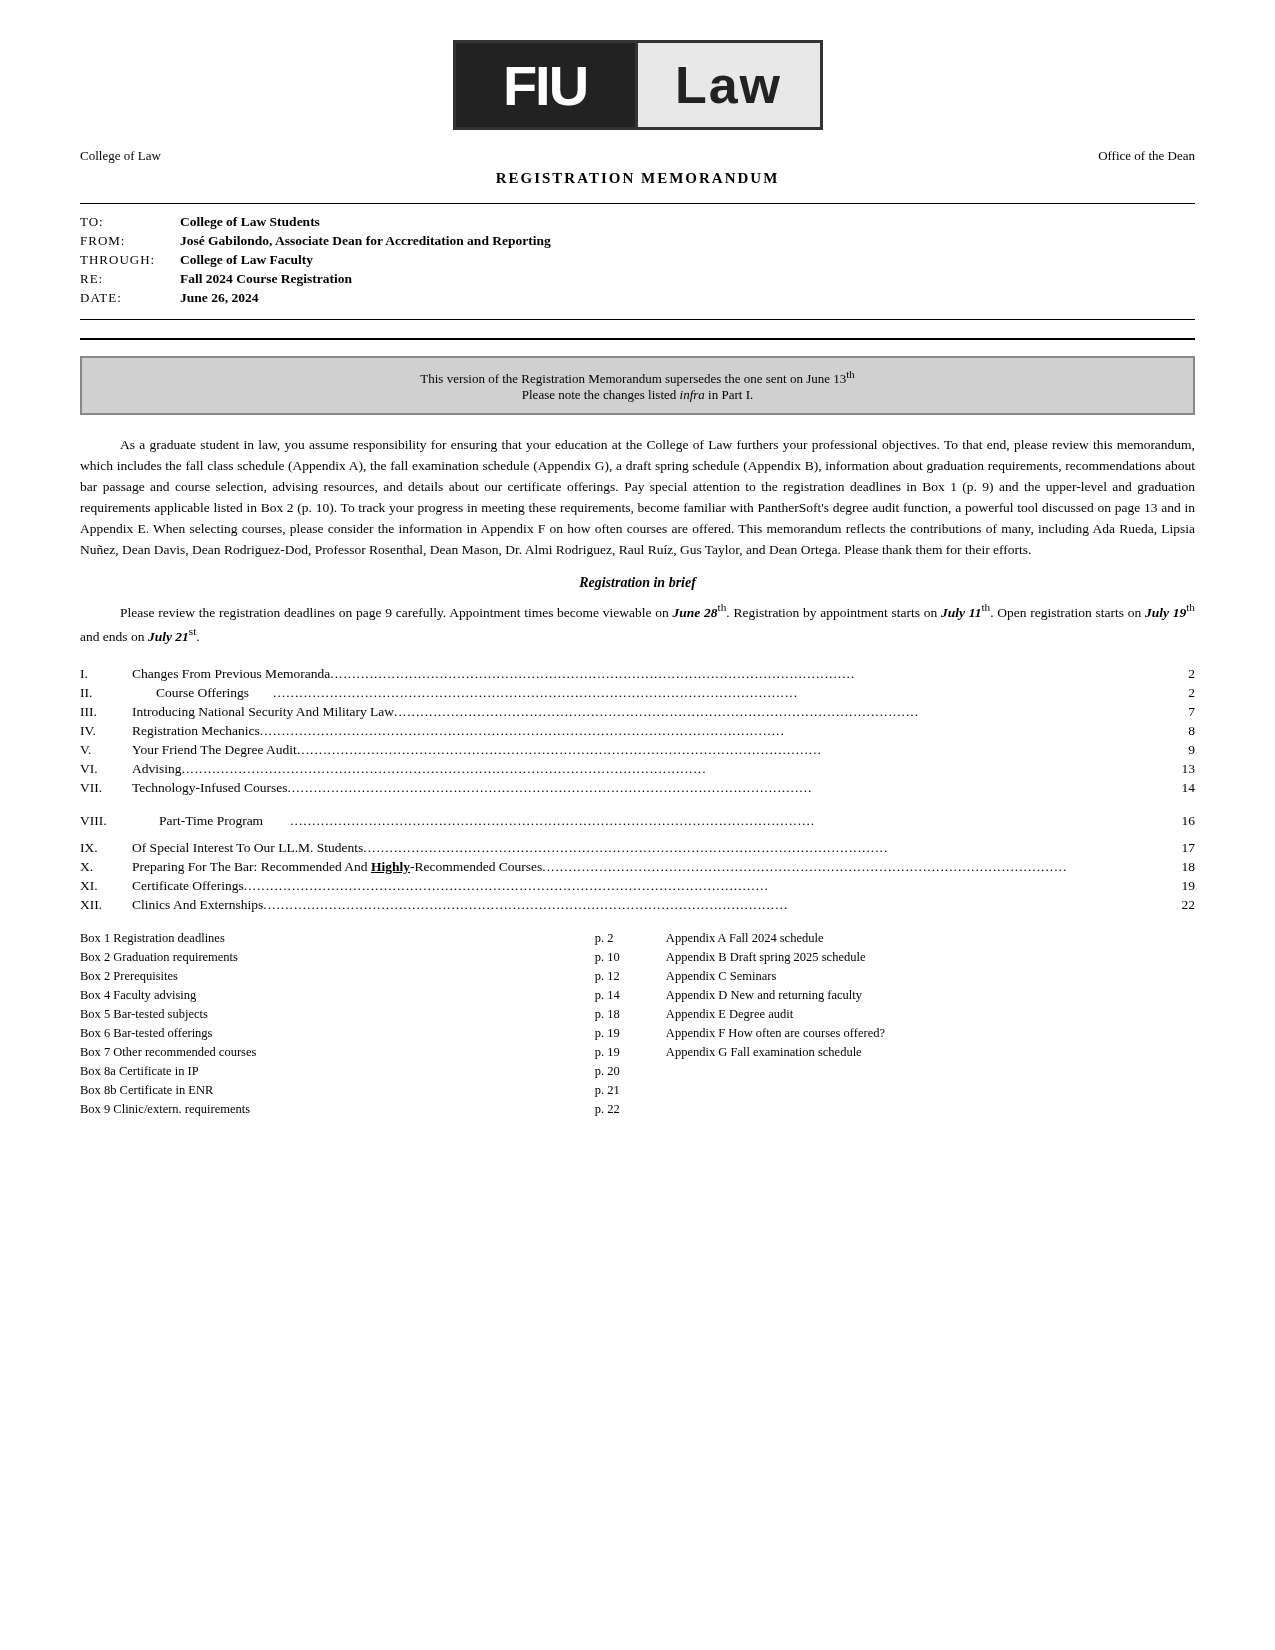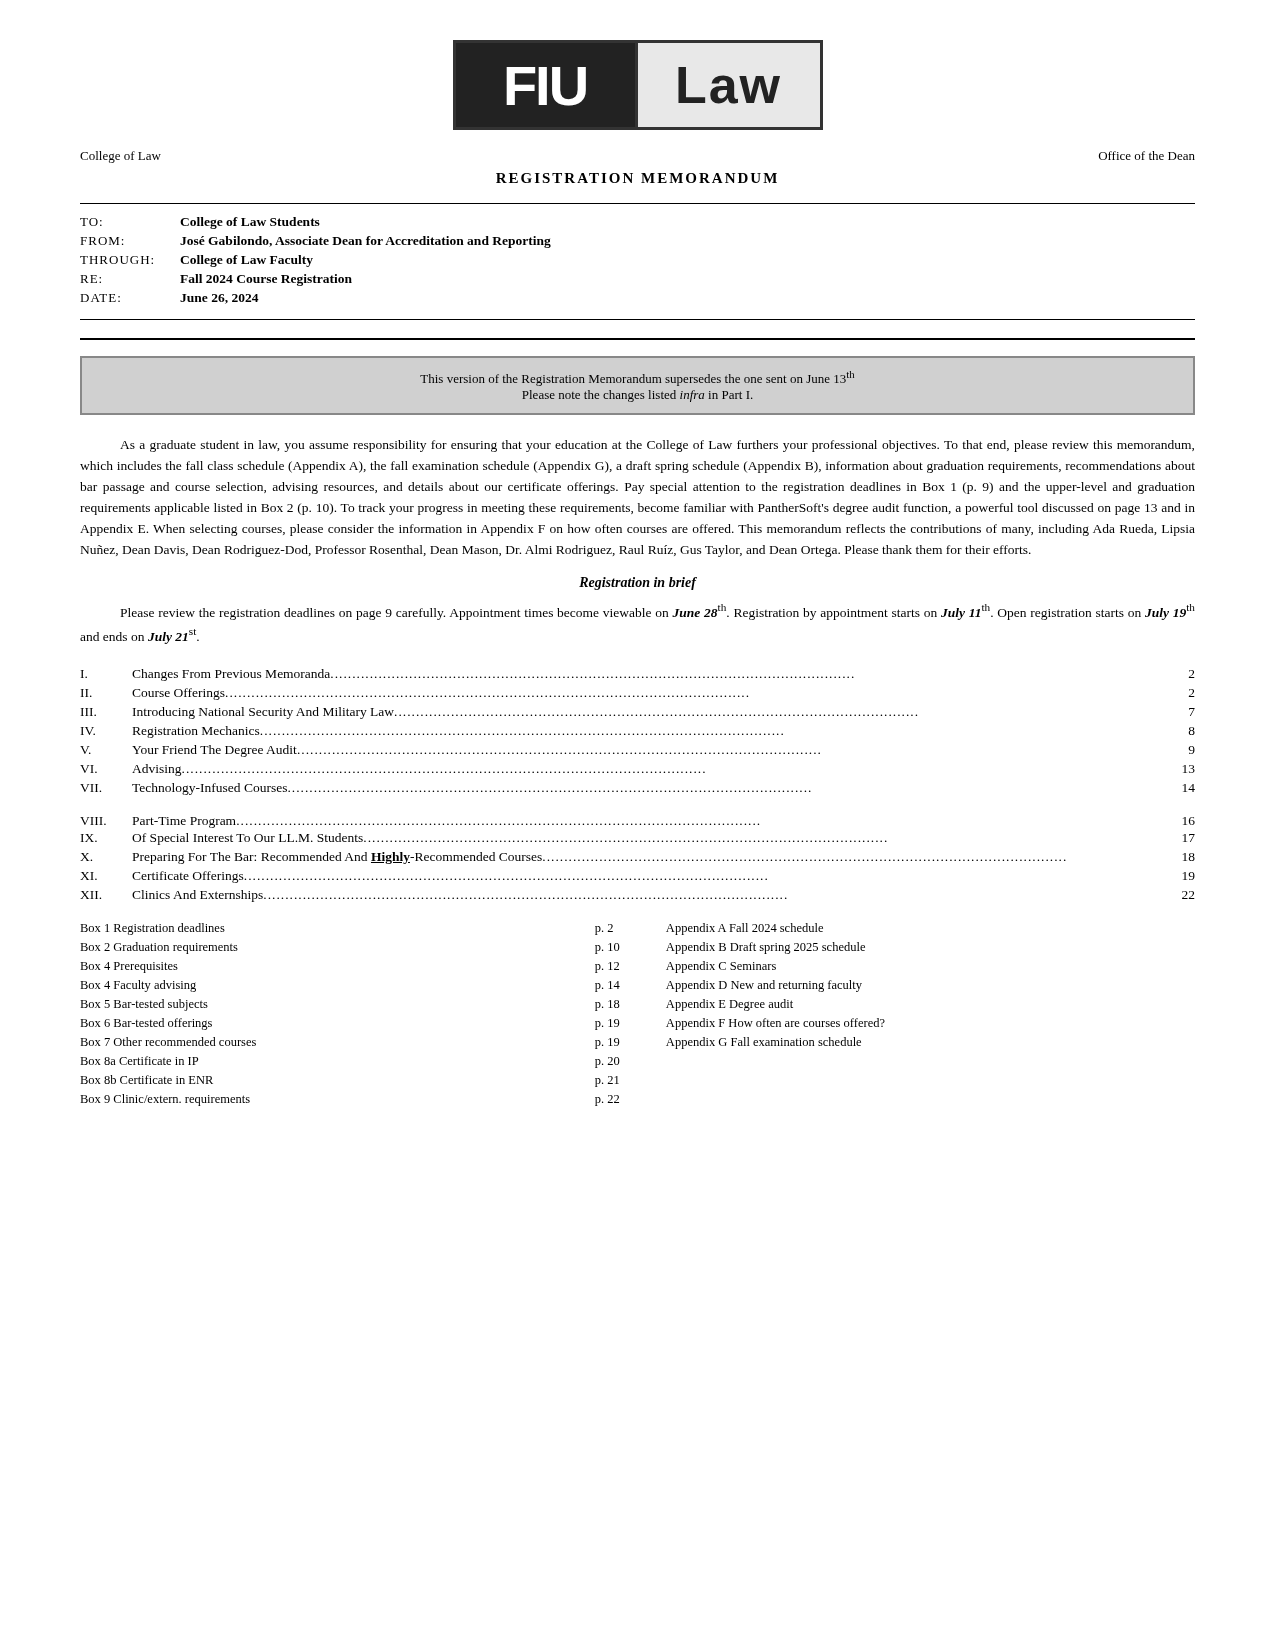--- a/index.html
+++ b/index.html
@@ -211,21 +211,21 @@
   </p>
 
 
   <div id="toc-container">
       <div style="display: flex; align-items: baseline; margin-bottom: 3px;">
         <span style="min-width: 52px; font-size: 13.5px;">I.</span>
         <span style="font-size: 13.5px; white-space: nowrap;">Changes From Previous Memoranda </span>
         <span style="flex: 1 1 0%; font-size: 13.5px; overflow: hidden; white-space: nowrap; letter-spacing: 1px;">........................................................................................................................</span>
         <span style="min-width: 28px; text-align: right; font-size: 13.5px;">2</span>
       </div>
-      <div style="display: flex; align-items: flex-start; margin-bottom: 3px;">
+      <div style="display: flex; align-items: flex-start; margin-bottom: 3px; gap: 24px;">
         <span style="min-width: 52px; font-size: 13.5px;">II.</span>
         <span style="font-size: 13.5px; white-space: nowrap;">Course Offerings </span>
         <span style="flex: 1 1 0%; font-size: 13.5px; overflow: hidden; white-space: nowrap; letter-spacing: 1px;">........................................................................................................................</span>
         <span style="min-width: 28px; text-align: right; font-size: 13.5px;">2</span>
       </div>
       <div style="display: flex; align-items: baseline; margin-bottom: 3px;">
         <span style="min-width: 52px; font-size: 13.5px;">III.</span>
         <span style="font-size: 13.5px; white-space: nowrap;">Introducing National Security And Military Law </span>
         <span style="flex: 1 1 0%; font-size: 13.5px; overflow: hidden; white-space: nowrap; letter-spacing: 1px;">........................................................................................................................</span>
         <span style="min-width: 28px; text-align: right; font-size: 13.5px;">7</span>
@@ -247,21 +247,21 @@
         <span style="font-size: 13.5px; white-space: nowrap;">Advising </span>
         <span style="flex: 1 1 0%; font-size: 13.5px; overflow: hidden; white-space: nowrap; letter-spacing: 1px;">........................................................................................................................</span>
         <span style="min-width: 28px; text-align: right; font-size: 13.5px;">13</span>
       </div>
       <div style="display: flex; align-items: flex-start; margin-bottom: 17px;">
         <span style="min-width: 52px; font-size: 13.5px;">VII.</span>
         <span style="font-size: 13.5px; white-space: nowrap;">Technology-Infused Courses </span>
         <span style="flex: 1 1 0%; font-size: 13.5px; overflow: hidden; white-space: nowrap; letter-spacing: 1px;">........................................................................................................................</span>
         <span style="min-width: 28px; text-align: right; font-size: 13.5px;">14</span>
       </div>
-      <div style="display: flex; align-items: flex-start; margin-bottom: 1px;">
+      <div style="display: flex; align-items: flex-start; margin-bottom: 11px; gap: 27px;">
         <span style="min-width: 52px; font-size: 13.5px;">VIII.</span>
         <span style="font-size: 13.5px; white-space: nowrap;">Part-Time Program </span>
         <span style="flex: 1 1 0%; font-size: 13.5px; overflow: hidden; white-space: nowrap; letter-spacing: 1px;">........................................................................................................................</span>
         <span style="min-width: 28px; text-align: right; font-size: 13.5px;">16</span>
       </div>
       <div style="display: flex; align-items: baseline; margin-bottom: 3px;">
         <span style="min-width: 52px; font-size: 13.5px;">IX.</span>
         <span style="font-size: 13.5px; white-space: nowrap;">Of Special Interest To Our LL.M. Students </span>
         <span style="flex: 1 1 0%; font-size: 13.5px; overflow: hidden; white-space: nowrap; letter-spacing: 1px;">........................................................................................................................</span>
         <span style="min-width: 28px; text-align: right; font-size: 13.5px;">17</span>
@@ -290,21 +290,21 @@
       <div style="flex: 1.4 1 0%;">
         <div style="display: flex; margin-bottom: 4px;">
           <span style="flex: 1 1 0%; font-size: 12.5px;">Box 1 Registration deadlines</span>
           <span style="width: 55px; font-size: 12.5px;">p.  2</span>
         </div>
         <div style="display: flex; margin-bottom: 4px;">
           <span style="flex: 1 1 0%; font-size: 12.5px;">Box 2 Graduation requirements</span>
           <span style="width: 55px; font-size: 12.5px;">p. 10</span>
         </div>
         <div style="display: flex; margin-bottom: 4px;">
-          <span style="flex: 1 1 0%; font-size: 12.5px;">Box 4 Prerequisites</span>
+          <span style="flex: 1 1 0%; font-size: 12.5px;">Box 2 Prerequisites</span>
           <span style="width: 55px; font-size: 12.5px;">p. 12</span>
         </div>
         <div style="display: flex; margin-bottom: 4px;">
           <span style="flex: 1 1 0%; font-size: 12.5px;">Box 4 Faculty advising</span>
           <span style="width: 55px; font-size: 12.5px;">p. 14</span>
         </div>
         <div style="display: flex; margin-bottom: 4px;">
           <span style="flex: 1 1 0%; font-size: 12.5px;">Box 5 Bar-tested subjects</span>
           <span style="width: 55px; font-size: 12.5px;">p. 18</span>
         </div>

